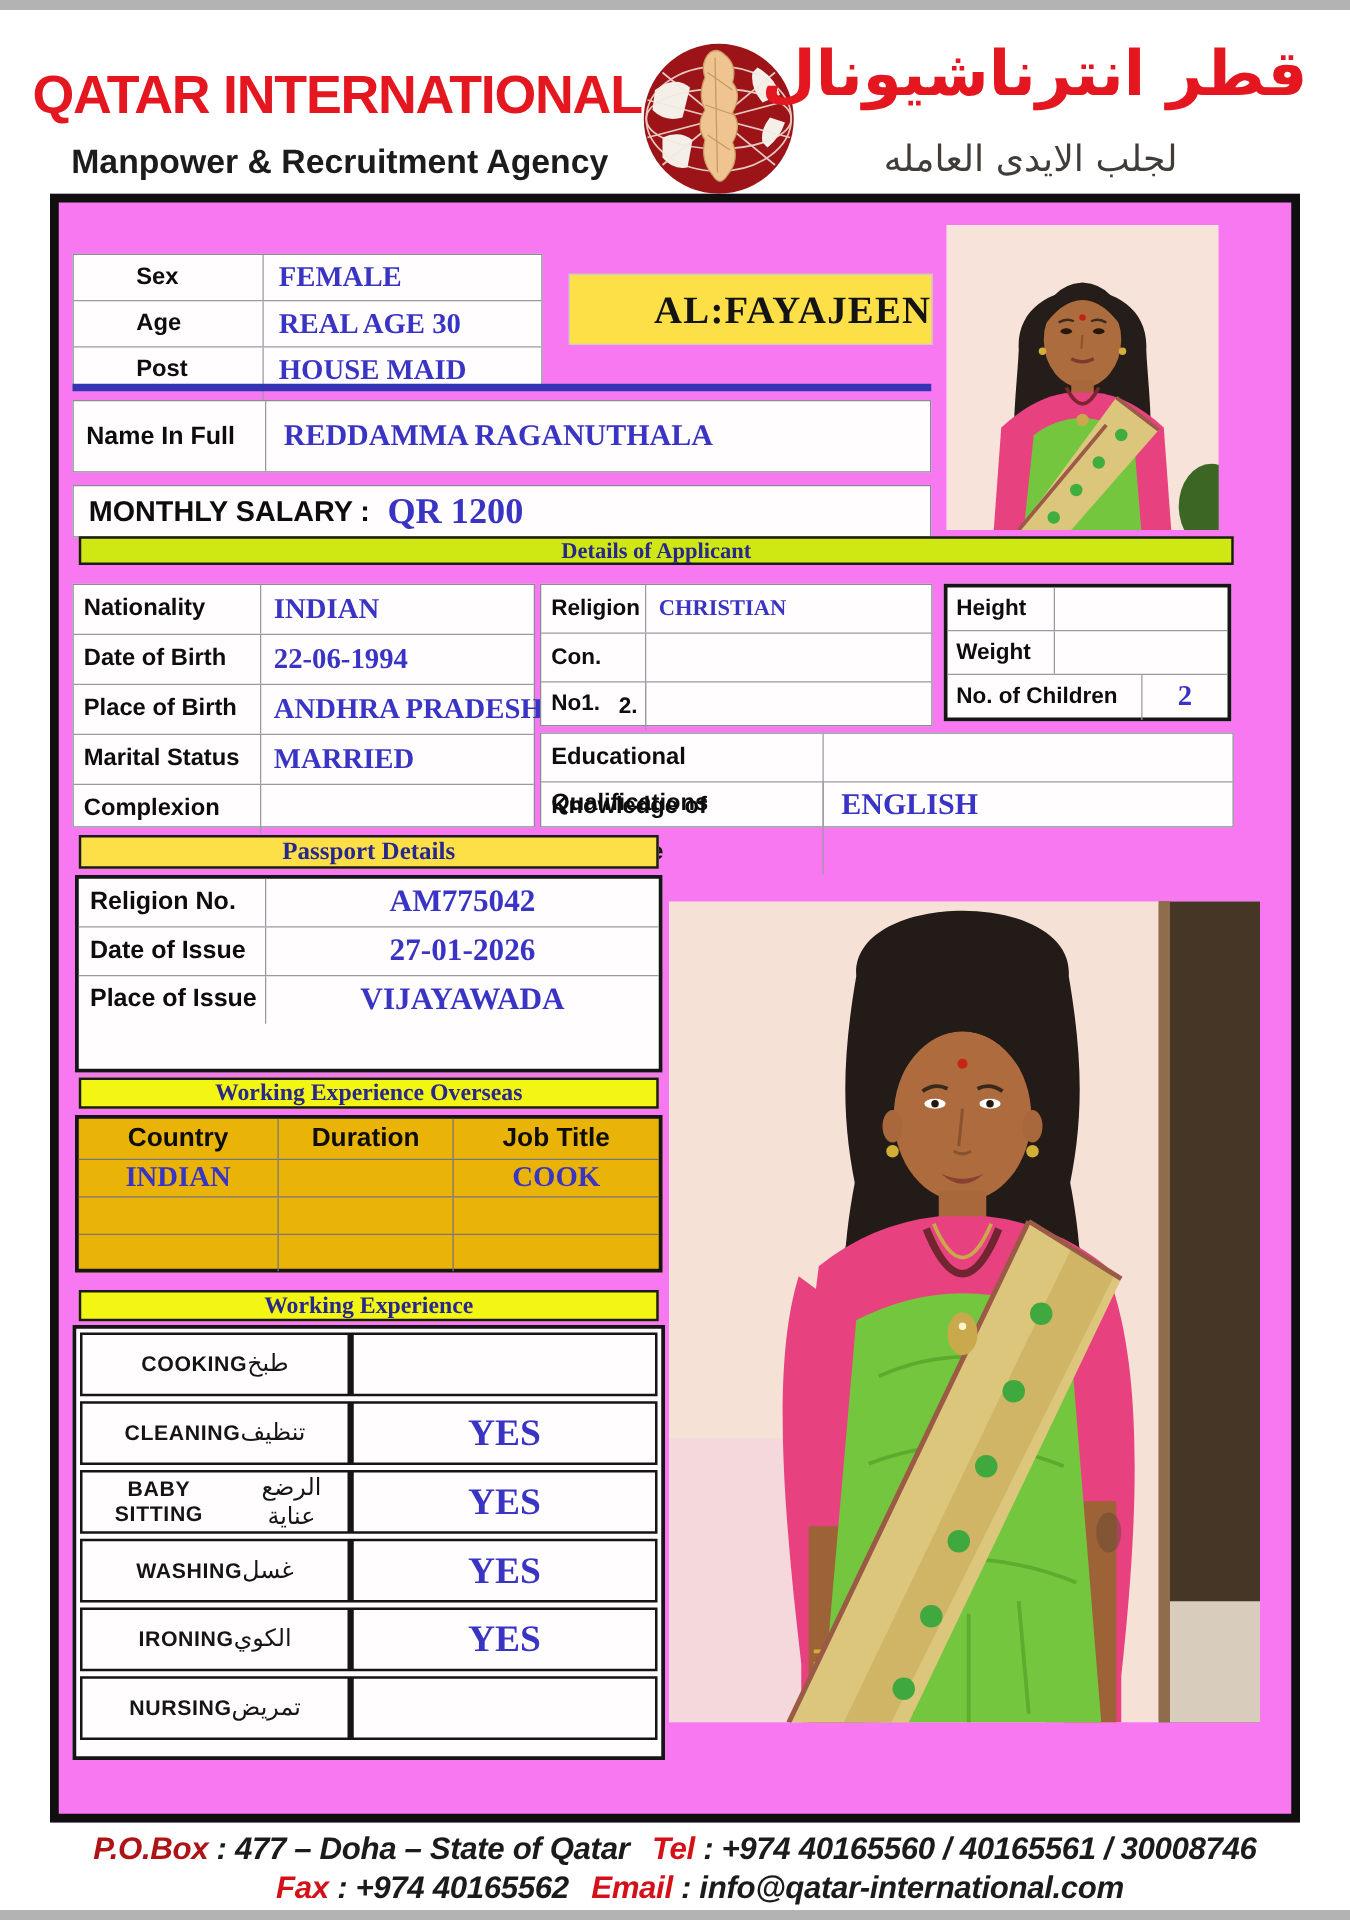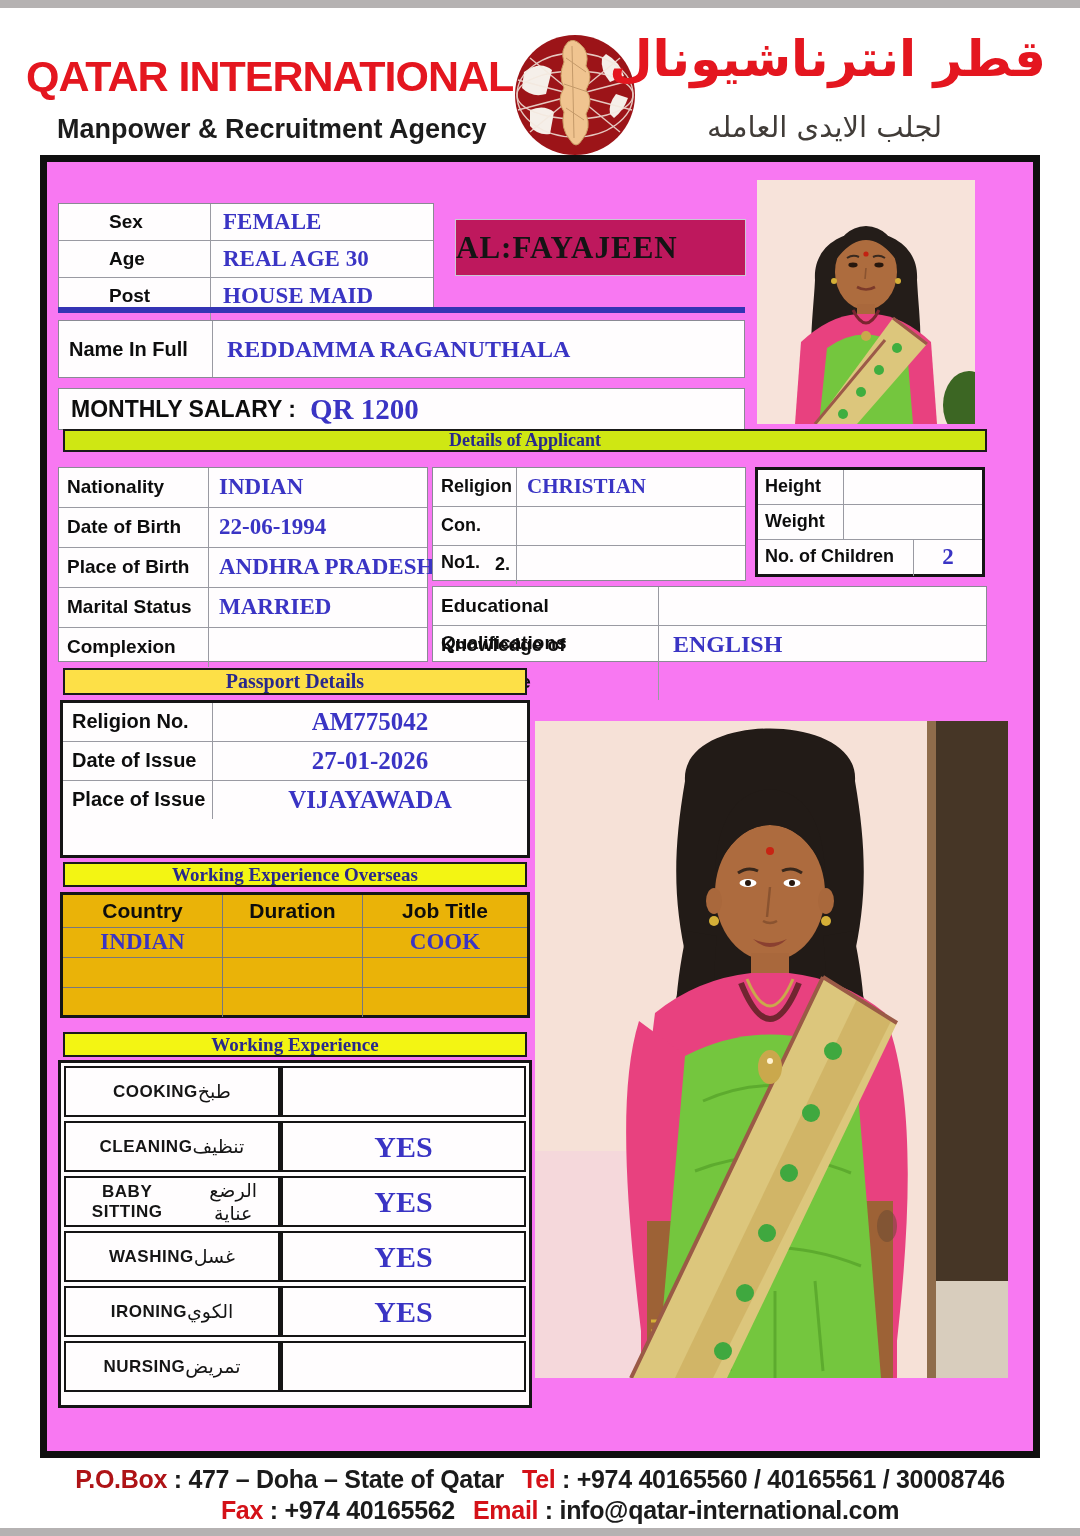--- a/index.html
+++ b/index.html
@@ -26,22 +26,22 @@
   .lbl{font-weight:bold;color:#0d0d0d;}
   .val{font-family:"Liberation Serif",serif;font-weight:bold;color:#3a34c4;}
 
   
   .toptable{left:11px;top:41px;width:376px;height:109px;}
   .toptable .trow{display:grid;grid-template-columns:152px 1fr;height:36px;border-bottom:1px solid #9a9aa2;}
   .toptable .trow:last-child{border-bottom:none;}
   .toptable .lbl{font-size:19px;line-height:35px;padding-left:10px;border-right:1px solid #9a9aa2;margin-left:40px;}
   .toptable .val{font-size:23px;line-height:35px;padding-left:12px;}
 
-  .refbox{left:408px;top:57px;width:291px;height:57px;background:#be185d;border:1px solid #c9c9d2;
-          text-align:left;font-family:"Liberation Serif",serif;font-weight:bold;color:#141414;
+  .refbox{left:408px;top:57px;width:291px;height:57px;background:#fde047;border:1px solid #c9c9d2;
+          text-align:right;font-family:"Liberation Serif",serif;font-weight:bold;color:#141414;
           font-size:31px;line-height:55px;letter-spacing:1px;}
 
   .blueline{left:11px;top:145px;width:687px;height:6px;background:#3434b4;}
 
   .namebox{left:11px;top:158px;width:687px;height:58px;display:grid;grid-template-columns:154px 1fr;}
   .namebox .lbl{font-size:20px;line-height:56px;padding-left:10px;border-right:1px solid #9a9aa2;}
   .namebox .val{font-size:24px;line-height:56px;padding-left:14px;white-space:nowrap;}
 
   .salarybox{left:11px;top:226px;width:687px;height:42px;display:flex;align-items:center;}
   .salarybox .lbl{font-size:23px;padding-left:12px;}
@@ -59,21 +59,21 @@
   .persontable .trow{display:grid;grid-template-columns:150px 1fr;height:39px;border-bottom:1px solid #9a9aa2;}
   .persontable .trow:last-child{border-bottom:none;}
   .persontable .lbl{font-size:19px;line-height:38px;padding-left:8px;border-right:1px solid #9a9aa2;}
   .persontable .val{font-size:23px;line-height:38px;padding-left:10px;white-space:nowrap;}
 
   .reltable{left:385px;top:305px;width:314px;height:114px;}
   .reltable .trow{display:grid;grid-template-columns:84px 1fr;height:38px;border-bottom:1px solid #9a9aa2;}
   .reltable .trow:last-child{border-bottom:none;}
   .reltable .lbl{font-size:18px;line-height:37px;padding-left:8px;border-right:1px solid #9a9aa2;}
   .reltable .lbl.rt{text-align:right;padding-right:6px;}
-  .reltable .val{font-size:21px;line-height:37px;padding-left:10px;}
+  .reltable .val{font-size:18px;line-height:37px;padding-left:10px;}
 
   .qualtable{left:385px;top:424px;width:555px;height:76px;}
   .qualtable .trow{display:grid;grid-template-columns:226px 1fr;height:38px;border-bottom:1px solid #9a9aa2;}
   .qualtable .trow:last-child{border-bottom:none;}
   .qualtable .lbl{font-size:19px;line-height:37px;padding-left:8px;border-right:1px solid #9a9aa2;}
   .qualtable .val{font-size:24px;line-height:37px;padding-left:14px;}
 
   .bodytable{left:708px;top:305px;width:230px;height:110px;border:3px solid #151515;background:#fffdfe;}
   .bodytable .trow{display:grid;height:34px;border-bottom:1px solid #9a9aa2;}
   .bodytable .trow.r1,.bodytable .trow.r2{grid-template-columns:86px 1fr;}
@@ -108,21 +108,21 @@
   .skillval{border-left-width:3px;display:flex;align-items:center;justify-content:center;
             font-family:"Liberation Serif",serif;font-weight:bold;font-size:30px;color:#3a34c4;}
 
   .photo-small{left:710px;top:18px;width:218px;height:244px;}
   .photo-big{left:488px;top:559px;width:473px;height:657px;}
   .photo-small svg,.photo-big svg{display:block;}
 
   
   .footer{position:absolute;left:0;top:1464px;width:1080px;text-align:center;
           font-weight:bold;font-size:25px;color:#1b1b1b;letter-spacing:-0.3px;}
-  .footer .fline{line-height:31px;}
+  .footer .fline{line-height:31px;font-style:italic;}
   .f-red{color:#d41118;margin-left:40px;}
   .f-darkred{color:#ae1316;}
   .f-gap{margin-left:18px;}
 </style>
 </head>
 <body>
 
 <div class="page">
 
   <div class="bar bar-top"></div>

